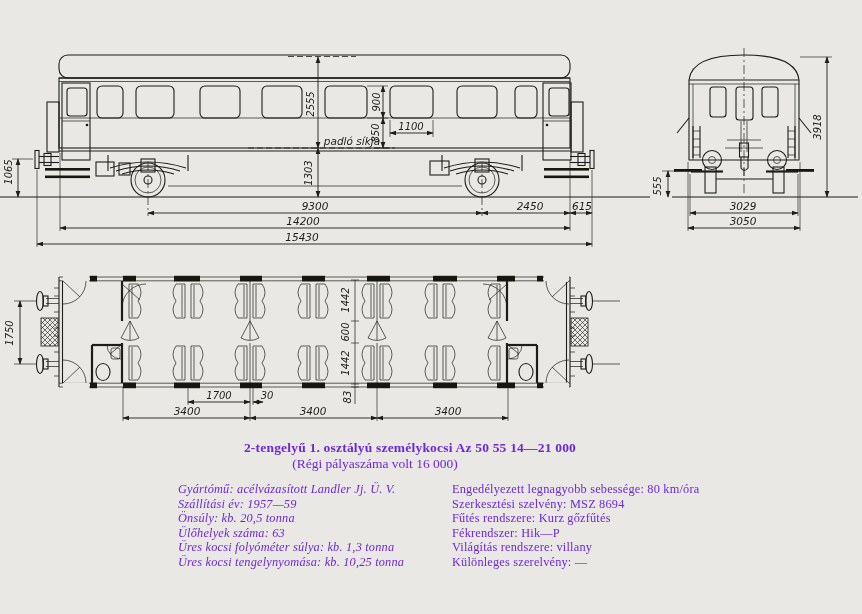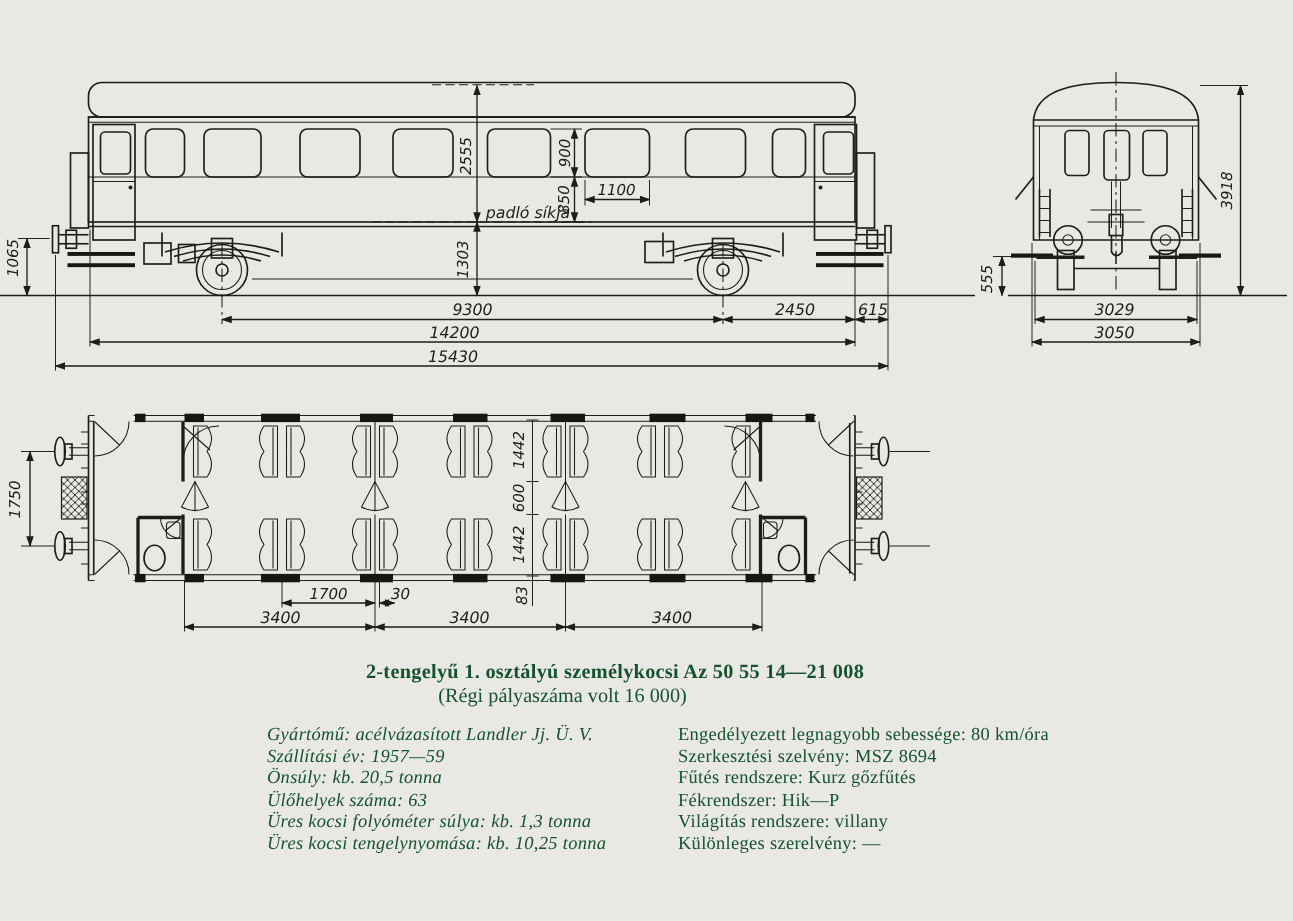--- a/index.html
+++ b/index.html
@@ -1,18 +1,18 @@
 <!DOCTYPE html>
 <html><head>
 <meta charset="utf-8">
 <style>
   html,body{margin:0;padding:0;}
   body{width:862px;height:614px;overflow:hidden;background:#dddcd8;}
   .page{position:relative;width:862px;height:614px;background:#e9e8e4;
-        font-family:"Liberation Serif","DejaVu Serif",serif;color:#14532d;}
+        font-family:"Liberation Serif","DejaVu Serif",serif;color:#6d28d9;}
   svg{position:absolute;left:0;top:0;}
   .ln{stroke:#1d1d1b;fill:none;stroke-width:1.1;}
   .thin{stroke:#1d1d1b;fill:none;stroke-width:0.7;}
   .thk{stroke:#1d1d1b;fill:none;stroke-width:2.2;}
   .blk{fill:#17170f;stroke:none;}
   .pap{fill:#e9e8e4;stroke:none;}
   .dml{stroke:#1d1d1b;stroke-width:0.9;fill:none;marker-start:url(#ar);marker-end:url(#ar);}
   .ext{stroke:#1d1d1b;stroke-width:0.65;fill:none;}
   .cl{stroke:#1d1d1b;stroke-width:0.7;fill:none;stroke-dasharray:9 3 2 3;}
   .dsh{stroke:#1d1d1b;stroke-width:0.8;fill:none;stroke-dasharray:6 3;}
@@ -413,21 +413,21 @@
     <text class="dim" x="347" y="365" transform="rotate(-90 347 363)">1442</text>
     <text class="dim" x="349" y="399" transform="rotate(-90 349 397)">83</text>
     <text class="dim" x="219" y="399">1700</text>
     <text class="dim" x="267" y="399">30</text>
     <text class="dimb" x="187" y="415">3400</text>
     <text class="dimb" x="313" y="415">3400</text>
     <text class="dimb" x="448" y="415">3400</text>
   </g>
 </svg>
 
-  <div class="title-line1">2-tengelyű 1. osztályú személykocsi Az 50 55 14—21 008</div>
+  <div class="title-line1">2-tengelyű 1. osztályú személykocsi Az 50 55 14—21 000</div>
   <div class="title-line2">(Régi pályaszáma volt 16 000)</div>
 
   <ul class="specs left">
     <li>Gyártómű: acélvázasított Landler Jj. Ü. V.</li>
     <li>Szállítási év: 1957—59</li>
     <li>Önsúly: kb. 20,5 tonna</li>
     <li>Ülőhelyek száma: 63</li>
     <li>Üres kocsi folyóméter súlya: kb. 1,3 tonna</li>
     <li>Üres kocsi tengelynyomása: kb. 10,25 tonna</li>
   </ul>

